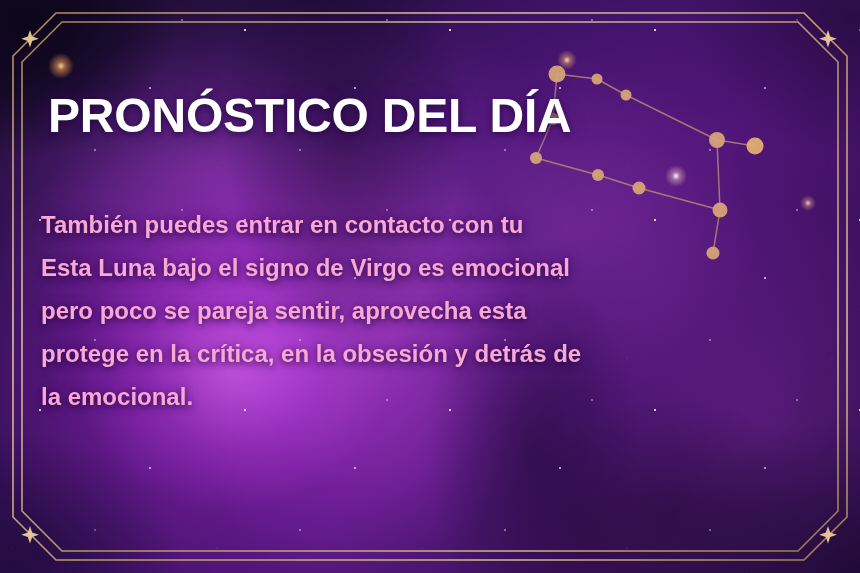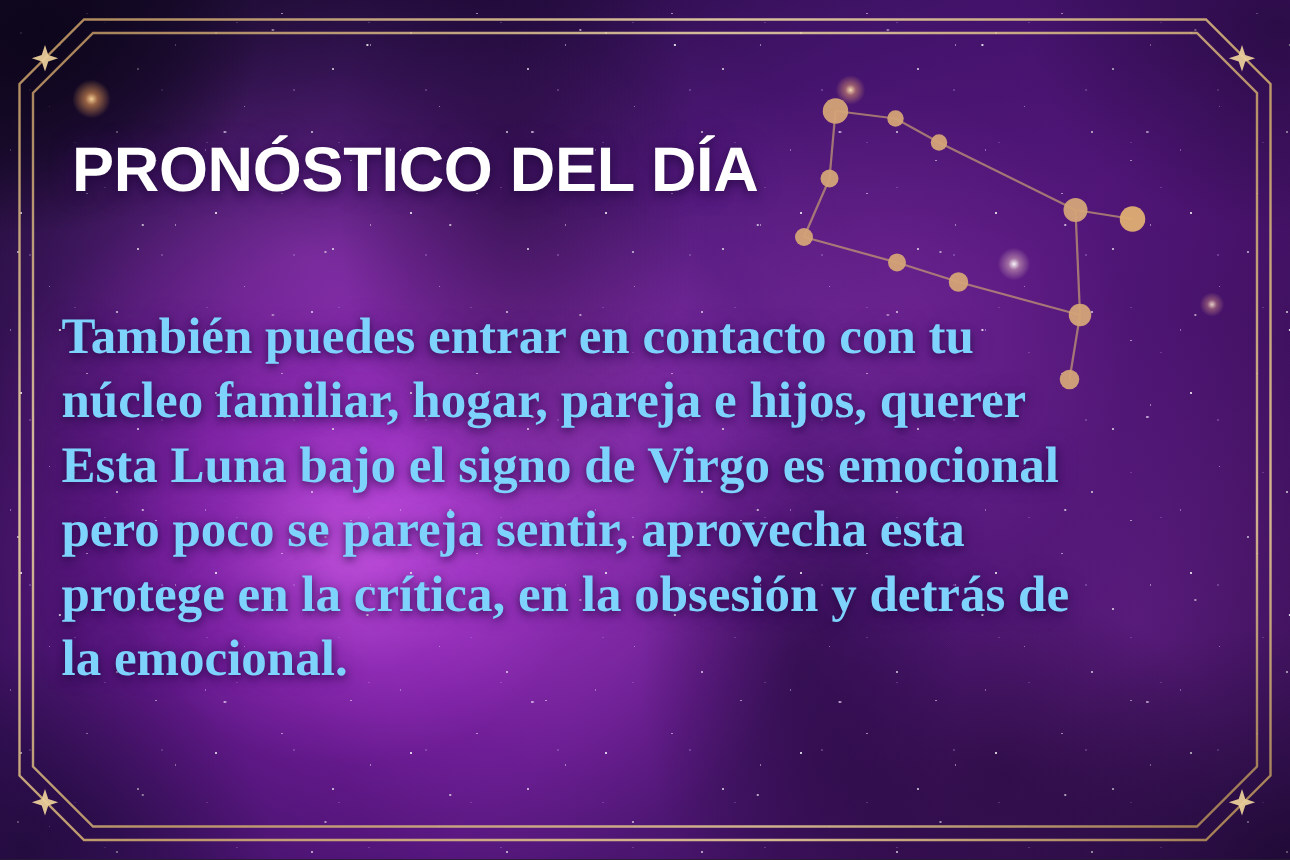--- a/index.html
+++ b/index.html
@@ -129,38 +129,38 @@
   }
 
   #title {
     position: absolute;
     left: 48px;
     top: 92px;
     margin: 0;
     color: #ffffff;
     font-family: "Liberation Sans", sans-serif;
     font-weight: bold;
-    font-size: 42px;
+    font-size: 48px;
     letter-spacing: -0.2px;
     line-height: 1;
     text-shadow: 0 2px 7px rgba(30,5,55,0.75), 0 0 18px rgba(80,20,130,0.45);
     white-space: nowrap;
   }
 
   #body-text {
     position: absolute;
     left: 41px;
     top: 203px;
     width: 790px;
   }
   #body-text .line {
-    color: #7dd3fc;
-    font-family: Liberation Serif, serif;
+    color: #f9a8d4;
+    font-family: Liberation Sans, sans-serif;
     font-weight: bold;
-    font-size: 34px;
+    font-size: 24px;
     line-height: 43px;
     white-space: nowrap;
     text-shadow: 0 2px 6px rgba(30,5,55,0.70), 0 0 14px rgba(70,18,115,0.40);
   }
 </style>
 </head>
 <body>
 
 <div id="card">
 
@@ -242,21 +242,20 @@
         <path d="M 828,526 L 830.2,532.6 L 836.8,534.8 L 830.2,537 L 828,543.6 L 825.8,537 L 819.2,534.8 L 825.8,532.6 Z"></path>
       </g>
     </svg>
   </div>
 
   <div id="content">
     <h1 id="title">PRONÓSTICO DEL DÍA</h1>
 
     <div id="body-text">
       <div class="line">También puedes entrar en contacto con tu</div>
-      <div class="line">núcleo familiar, hogar, pareja e hijos, querer</div>
       <div class="line">Esta Luna bajo el signo de Virgo es emocional</div>
       <div class="line">pero poco se pareja sentir, aprovecha esta</div>
       <div class="line">protege en la crítica, en la obsesión y detrás de</div>
       <div class="line">la emocional.</div>
     </div>
   </div>
 
 </div>
 
 </body></html>

